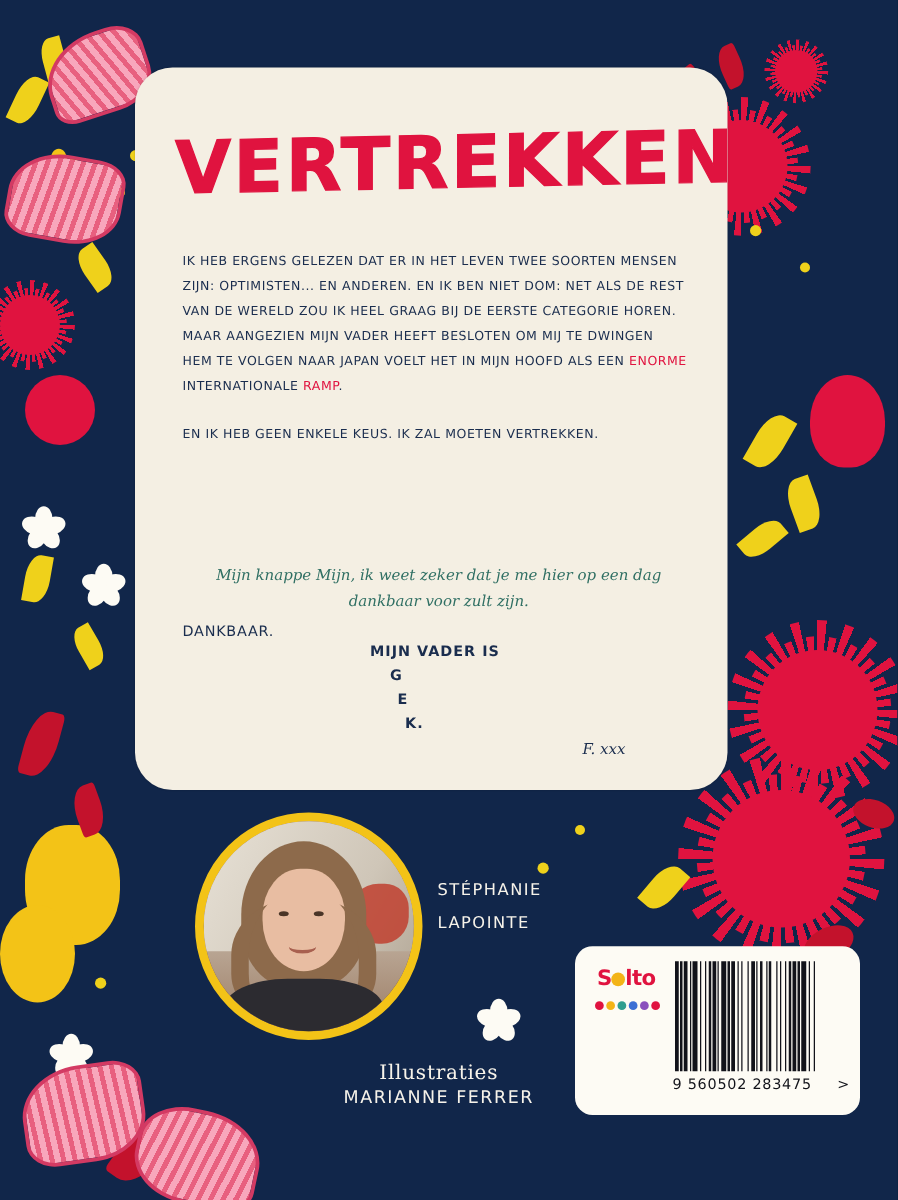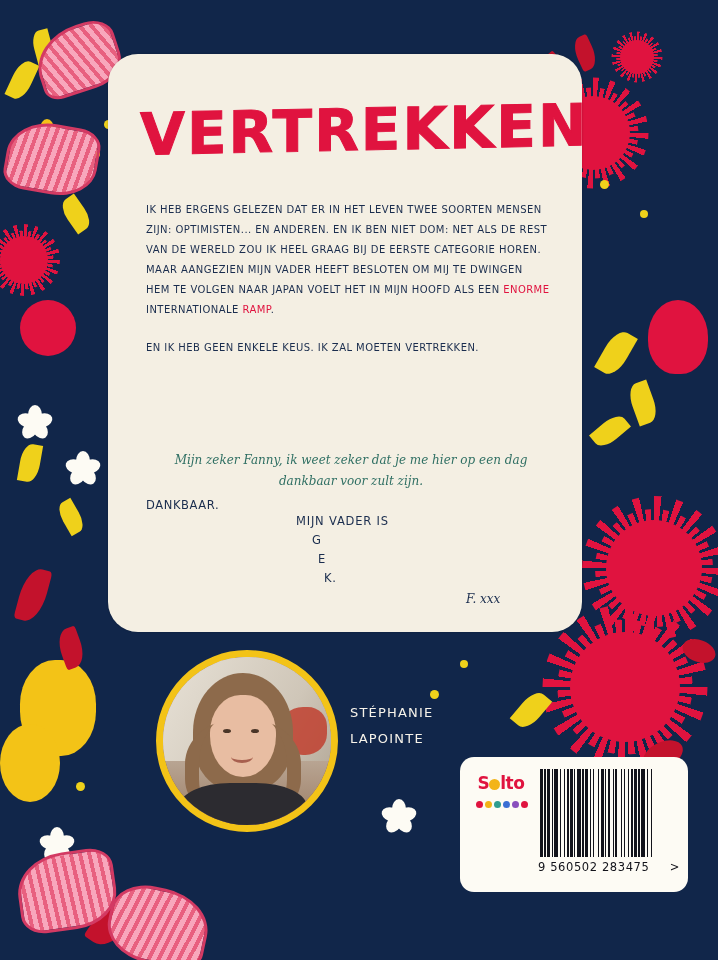--- a/index.html
+++ b/index.html
@@ -171,20 +171,21 @@
   .gek {
     position: absolute;
     left: 296px;
     top: 512px;
     font-size: 11.5px;
     letter-spacing: 0.8px;
     color: #1a2d4e;
     text-transform: uppercase;
     text-align: left;
     line-height: 19px;
+    font-weight: bold;
   }
   .gek .g { padding-left: 16px; }
   .gek .e { padding-left: 22px; }
   .gek .k { padding-left: 28px; }
 
   .marker {
     position: absolute;
     left: 218px;
     top: 592px;
     background: #f6d01e;
@@ -473,21 +474,21 @@
 
   <div class="title">VERTREKKEN</div>
 
   <div class="body-text">
     <p>
       <span>IK HEB ERGENS GELEZEN DAT ER IN HET LEVEN TWEE SOORTEN MENSEN ZIJN: OPTIMISTEN... EN ANDEREN. EN IK BEN NIET DOM: NET ALS DE REST VAN DE WERELD ZOU IK HEEL GRAAG BIJ DE EERSTE CATEGORIE HOREN. MAAR AANGEZIEN MIJN VADER HEEFT BESLOTEN OM MIJ TE DWINGEN HEM TE VOLGEN NAAR JAPAN VOELT HET IN MIJN HOOFD ALS EEN </span><span class="hl-red">ENORME</span><span> INTERNATIONALE </span><span class="hl-red">RAMP</span><span>.</span>
     </p>
     <p>EN IK HEB GEEN ENKELE KEUS. IK ZAL MOETEN VERTREKKEN.</p>
   </div>
 
-  <div class="handwritten">Mijn zeker Fanny, ik weet zeker dat je me hier op een dag dankbaar voor zult zijn.</div>
+  <div class="handwritten">Mijn knappe Mijn, ik weet zeker dat je me hier op een dag dankbaar voor zult zijn.</div>
 
   <div class="dankbaar">DANKBAAR.</div>
 
   <div class="gek">
     <div>MIJN VADER IS</div>
     <div class="g">G</div>
     <div class="e">E</div>
     <div class="k">K.</div>
   </div>
 
@@ -504,20 +505,24 @@
     <div class="ph-eye r"></div>
     <div class="ph-smile"></div>
     <div class="ph-body"></div>
   </div>
 
   <div class="author-name">
     <div>STÉPHANIE</div>
     <div>LAPOINTE</div>
   </div>
 
+  <div class="illus-label">
+    <div class="ill">Illustraties</div>
+    <div class="name">MARIANNE FERRER</div>
+  </div>
 
   <div class="barcode-box">
     <div class="publisher">
       <span>S</span><span class="o"></span><span>lto</span>
     </div>
     <div class="pub-dots" id="pubdots">
         <i style="background: rgb(224, 19, 63); left: 0px;"></i>
         <i style="background: rgb(243, 180, 23); left: 9px;"></i>
         <i style="background: rgb(47, 158, 143); left: 18px;"></i>
         <i style="background: rgb(59, 111, 212); left: 27px;"></i>

